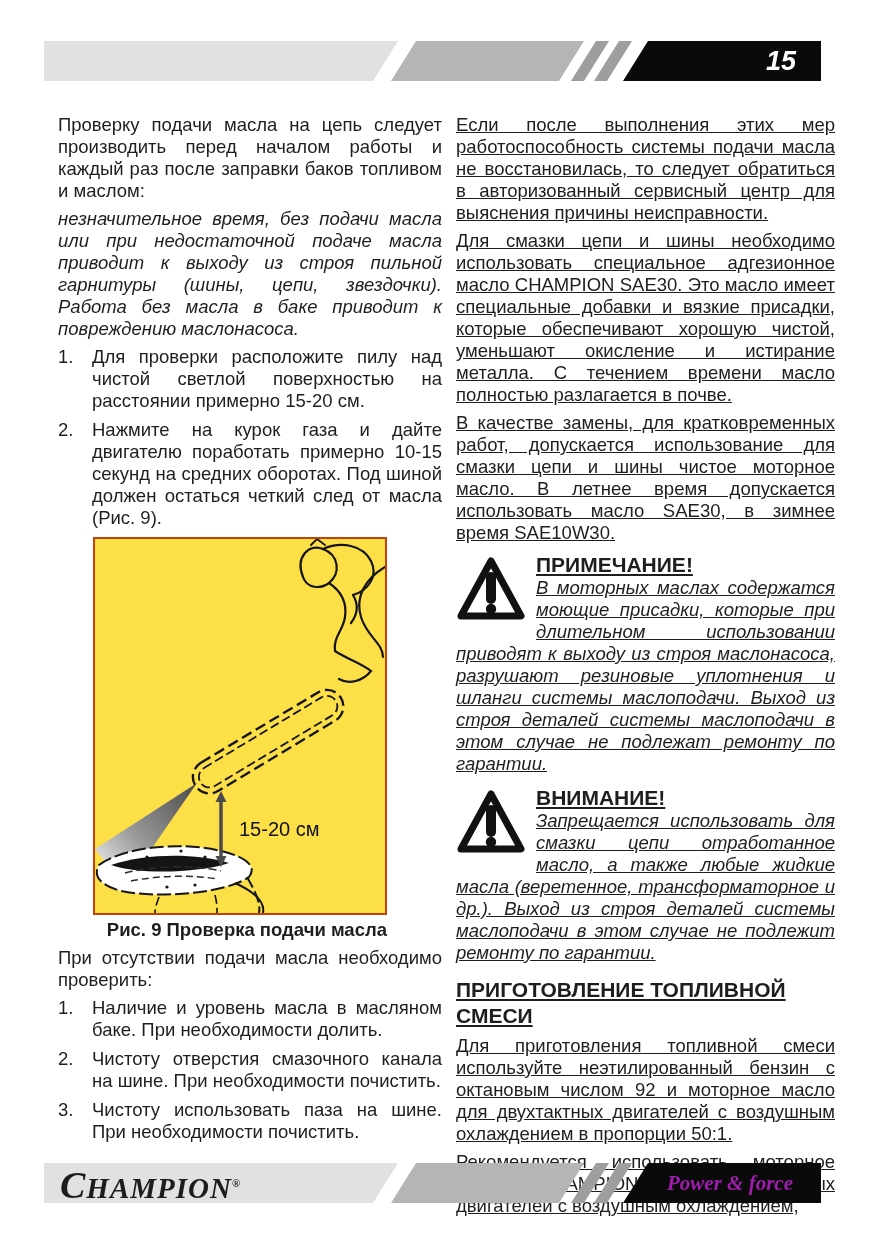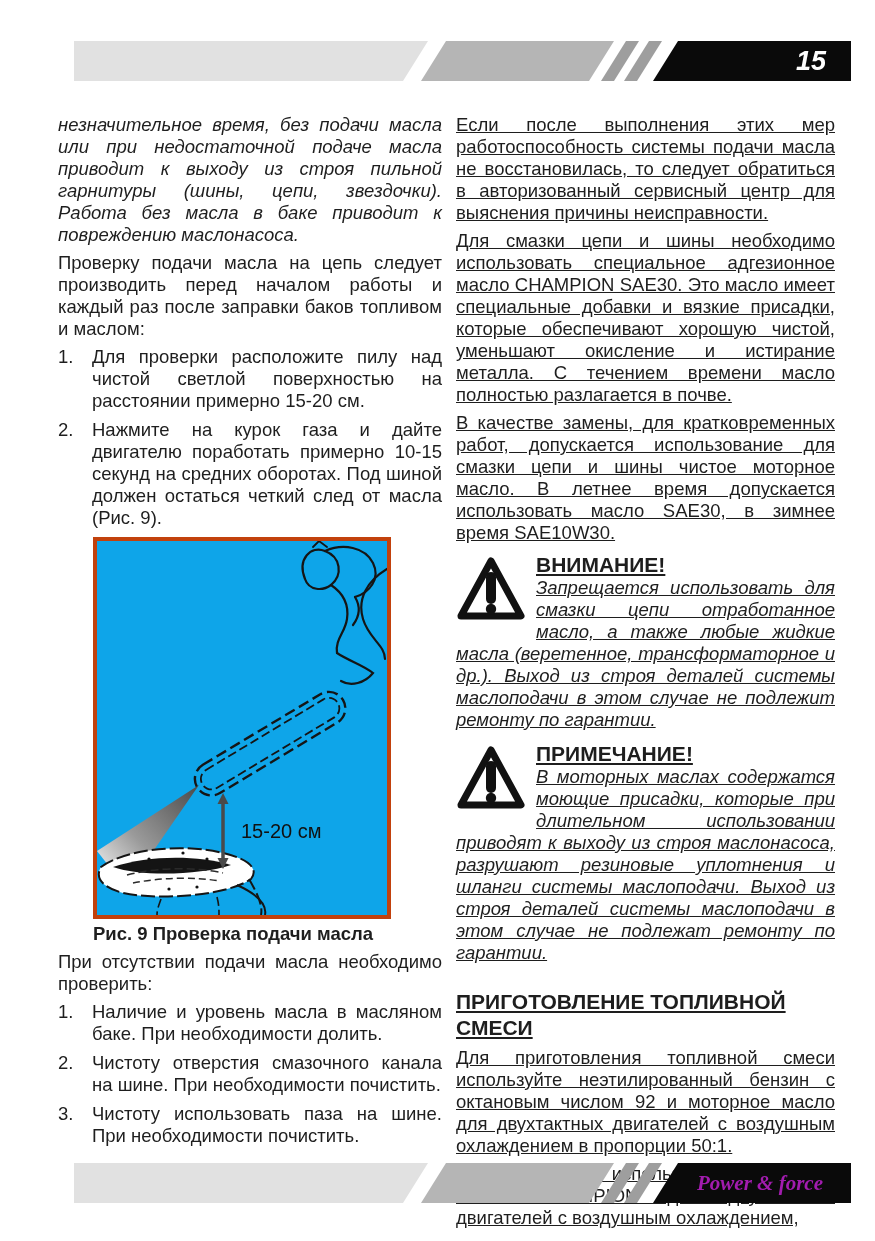--- a/index.html
+++ b/index.html
@@ -1,21 +1,21 @@
 <!DOCTYPE html>
 <html><head>
 <meta charset="utf-8">
 <style>
   html,body{margin:0;padding:0;background:#fff;}
   .page{
     position:relative;width:875px;height:1241px;background:#ffffff;overflow:hidden;
     font-family:"Liberation Sans",sans-serif;color:#1e1e1e;
   }
   
-  .bar{position:absolute;left:74px;width:777px;height:40px;overflow:hidden;}
+  .bar{position:absolute;left:44px;width:777px;height:40px;overflow:hidden;}
   .bar-header{top:41px;}
   .bar-footer{top:1163px;}
   .seg{position:absolute;top:0;height:40px;transform:skewX(-32deg);transform-origin:0 0;}
   .seg-light{left:-30px;width:384px;background:#e1e1e1;}
   .seg-mid{left:372px;width:168px;background:#b5b5b5;}
   .seg-stripe1{left:552px;width:13px;background:#9e9e9e;}
   .seg-stripe2{left:575px;width:13px;background:#9e9e9e;}
   .seg-black{left:604px;width:300px;background:#0a0a0a;}
   .page-num{
     position:absolute;right:25px;top:0;line-height:40px;color:#fff;
@@ -37,53 +37,53 @@
   .content{position:absolute;top:114px;left:58px;width:777px;display:flex;gap:14px;}
   .col-left{width:384px;flex:none;}
   .col-right{width:379px;flex:none;text-decoration:underline;}
   .p{font-size:18.5px;line-height:22px;text-align:justify;margin:0 0 6px 0;}
   .italic{font-style:italic;}
   .li{display:flex;margin:0 0 7px 0;}
   .li .num{width:34px;flex:none;font-size:18.5px;line-height:22px;}
   .li .li-text{flex:1;font-size:18.5px;line-height:22px;text-align:justify;}
   
   .figure-box{
-    width:290px;height:374px;margin:8px 0 2px 35px;border:4px solid #c2410c;
-    background:#0ea5e9;
+    width:290px;height:374px;margin:8px 0 2px 35px;border:2px solid #c2410c;
+    background:#fde047;
   }
   .figure-caption{
-    width:294px;margin:4px 0 6px 35px;text-align:left;
+    width:294px;margin:4px 0 6px 35px;text-align:right;
     font-weight:bold;font-size:18.5px;line-height:22px;
   }
   
   .alert{margin:4px 0 8px 0;overflow:visible;}
   .alert-icon{float:left;width:70px;height:80px;margin:2px 10px 2px 0;}
   .alert-title{font-size:21px;font-weight:bold;line-height:25px;padding-top:2px;}
   .alert-body{font-size:18.5px;line-height:22px;font-style:italic;text-align:justify;}
-  .section-title{font-size:21px;font-weight:bold;line-height:26px;margin:25px 0 6px 0;}
+  .section-title{font-size:21px;font-weight:bold;line-height:26px;margin:13px 0 6px 0;}
 </style>
 </head>
 <body>
 
 <div class="page">
 
   <div class="bar bar-header">
     <div class="seg seg-light"></div>
     <div class="seg seg-mid"></div>
     <div class="seg seg-stripe1"></div>
     <div class="seg seg-stripe2"></div>
     <div class="seg seg-black"></div>
     <div class="page-num">15</div>
   </div>
 
   <div class="content">
 
     <div class="col-left">
+      <p class="p">Проверку подачи масла на цепь следует производить перед началом работы и каждый раз после заправки баков топливом и маслом:</p>
       <p class="p italic">незначительное время, без подачи масла или при недостаточной подаче масла приводит к выходу из строя пильной гарнитуры (шины, цепи, звездочки). Работа без масла в баке приводит к повреждению маслонасоса.</p>
-      <p class="p">Проверку подачи масла на цепь следует производить перед началом работы и каждый раз после заправки баков топливом и маслом:</p>
 
       <div class="li">
         <span class="num">1.</span>
         <span class="li-text">Для проверки расположите пилу над чистой светлой поверхностью на расстоянии примерно 15-20 см.</span>
       </div>
       <div class="li">
         <span class="num">2.</span>
         <span class="li-text">Нажмите на курок газа и дайте двигателю поработать примерно 10-15 секунд на средних оборотах. Под шиной должен остаться четкий след от масла (Рис. 9).</span>
       </div>
 
@@ -162,44 +162,45 @@
       <p class="p">В качестве замены, для кратковременных работ, допускается использование для смазки цепи и шины чистое моторное масло. В летнее время допускается использовать масло SAE30, в зимнее время SAE10W30.</p>
 
       <div class="alert">
         <div class="alert-icon">
           <svg width="70" height="80" viewBox="0 0 70 80">
             <polygon points="35,9 65,64 5,64" fill="none" stroke="#111" stroke-width="7" stroke-linejoin="round"></polygon>
             <path d="M35 25 L35 47" stroke="#111" stroke-width="10" stroke-linecap="round" fill="none"></path>
             <circle cx="35" cy="57" r="5.2" fill="#111"></circle>
           </svg>
         </div>
-        <div class="alert-title">ВНИМАНИЕ!</div>
-        <div class="alert-body">Запрещается использовать для смазки цепи отработанное масло, а также любые жидкие масла (веретенное, трансформаторное и др.). Выход из строя деталей системы маслоподачи в этом случае не подлежит ремонту по гарантии.</div>
+        <div class="alert-title">ПРИМЕЧАНИЕ!</div>
+        <div class="alert-body">В моторных маслах содержатся моющие присадки, которые при длительном использовании приводят к выходу из строя маслонасоса, разрушают резиновые уплотнения и шланги системы маслоподачи. Выход из строя деталей системы маслоподачи в этом случае не подлежат ремонту по гарантии.</div>
       </div>
 
       <div class="alert">
         <div class="alert-icon">
           <svg width="70" height="80" viewBox="0 0 70 80">
             <polygon points="35,9 65,64 5,64" fill="none" stroke="#111" stroke-width="7" stroke-linejoin="round"></polygon>
             <path d="M35 25 L35 47" stroke="#111" stroke-width="10" stroke-linecap="round" fill="none"></path>
             <circle cx="35" cy="57" r="5.2" fill="#111"></circle>
           </svg>
         </div>
-        <div class="alert-title">ПРИМЕЧАНИЕ!</div>
-        <div class="alert-body">В моторных маслах содержатся моющие присадки, которые при длительном использовании приводят к выходу из строя маслонасоса, разрушают резиновые уплотнения и шланги системы маслоподачи. Выход из строя деталей системы маслоподачи в этом случае не подлежат ремонту по гарантии.</div>
+        <div class="alert-title">ВНИМАНИЕ!</div>
+        <div class="alert-body">Запрещается использовать для смазки цепи отработанное масло, а также любые жидкие масла (веретенное, трансформаторное и др.). Выход из строя деталей системы маслоподачи в этом случае не подлежит ремонту по гарантии.</div>
       </div>
 
       <div class="section-title">ПРИГОТОВЛЕНИЕ ТОПЛИВНОЙ СМЕСИ</div>
       <p class="p">Для приготовления топливной смеси используйте неэтилированный бензин с октановым числом 92 и моторное масло для двухтактных двигателей с воздушным охлаждением в пропорции 50:1.</p>
       <p class="p">Рекомендуется использовать моторное масло CHAMPION для двухтактных двигателей с воздушным охлаждением,</p>
     </div>
   </div>
 
   <div class="bar bar-footer">
     <div class="seg seg-light"></div>
     <div class="seg seg-mid"></div>
     <div class="seg seg-stripe1"></div>
     <div class="seg seg-stripe2"></div>
     <div class="seg seg-black"></div>
+    <div class="brand-logo"><span class="brand-initial">C</span><span>HAMPION</span><span class="brand-reg">®</span></div>
     <div class="tagline">Power &amp; force</div>
   </div>
 
 </div>
 
 </body></html>

